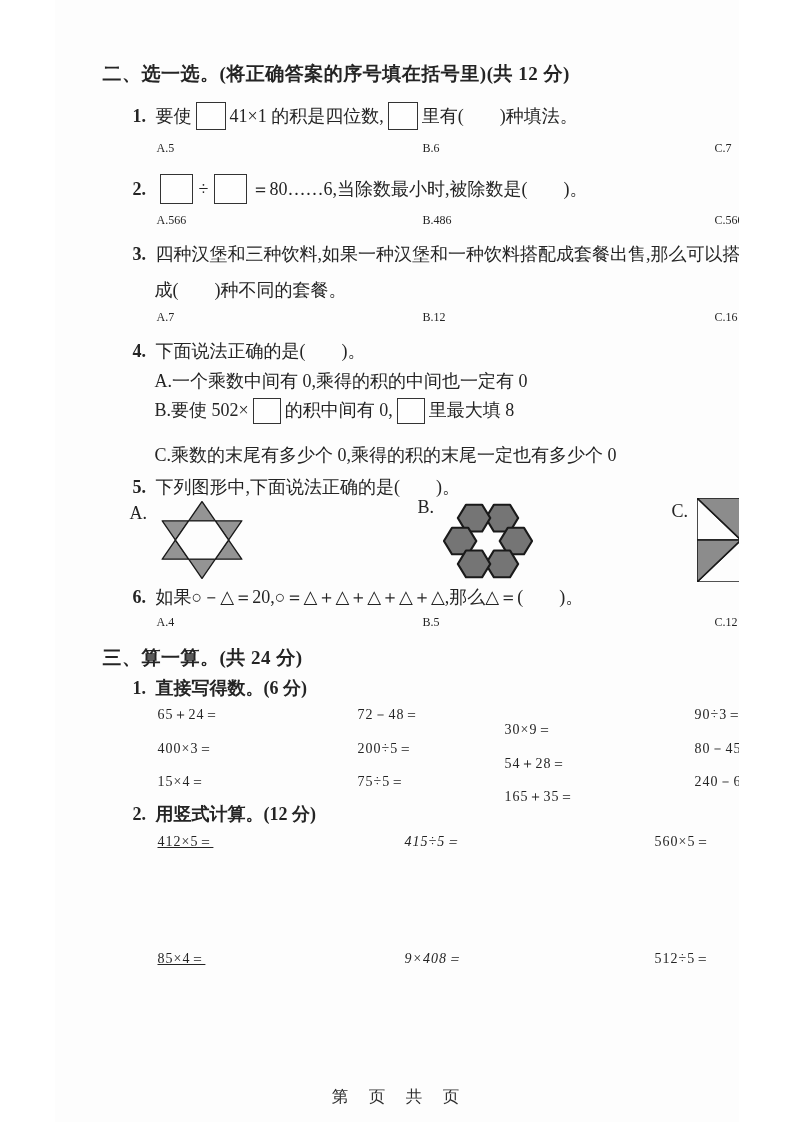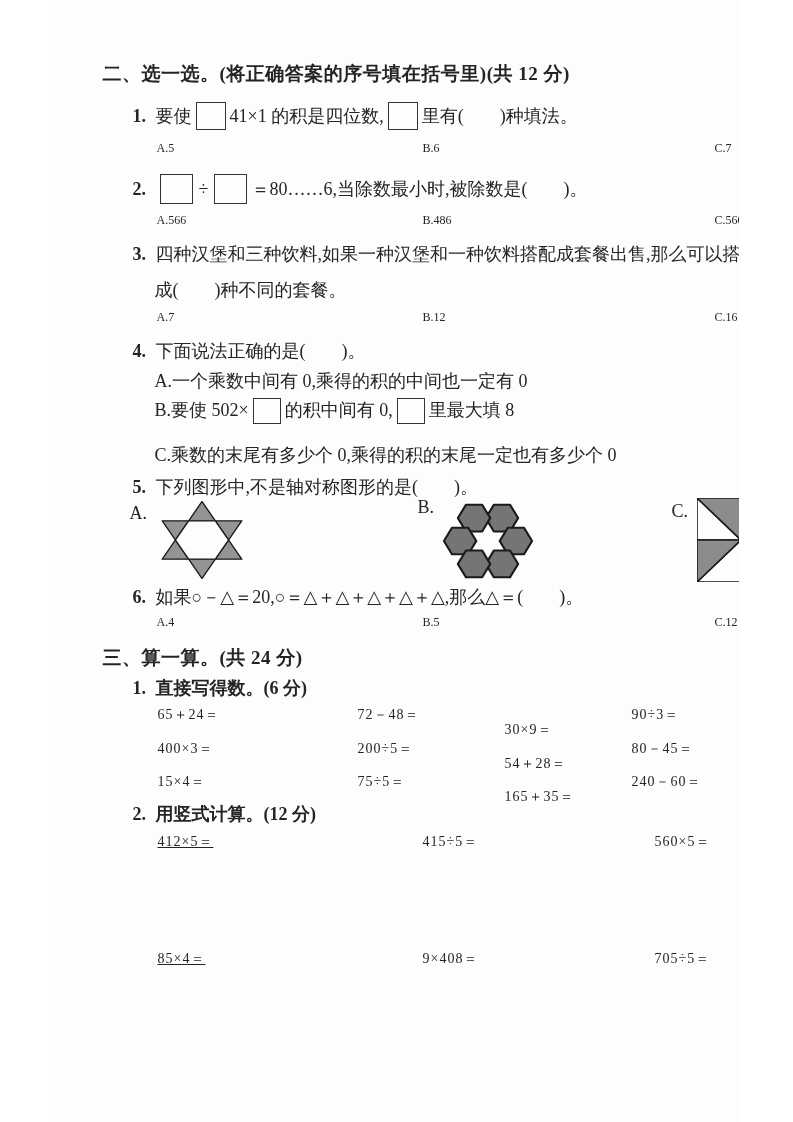--- a/index.html
+++ b/index.html
@@ -17,22 +17,22 @@
   .qnum { font-weight:bold; display:inline-block; width:23px; }
   .blankbox {
     display:inline-block; width:30px; height:28px; background:#fefefe;
     border:1.7px solid #333; vertical-align:-8px; margin:0 4px;
   }
   .blankbox.big { width:33px; height:30px; vertical-align:-9px; }
   .blankbox.sm { width:28px; height:26px; }
   .opt { position:absolute; font-size:12px; }
   .opt.a { left:102px; } .opt.b { left:368px; } .opt.c { left:620px;margin-left:40px; }
   .cell { position:absolute; font-size:14px; letter-spacing:1px; }
-  .cell.c1 { left:103px; } .cell.c2 { left:267px;margin-left:36px; } .cell.c3 { left:450px;margin-top:15px; } .cell.c4 { left:577px; }
-  .cell.v1 { left:103px;text-decoration:underline; } .cell.v2 { left:368px; } .cell.v3 { left:600px; }
+  .cell.c1 { left:103px; } .cell.c2 { left:267px;margin-left:36px; } .cell.c3 { left:450px;margin-top:15px; } .cell.c4 { left:640px; }
+  .cell.v1 { left:103px;text-decoration:underline; } .cell.v2 { left:350px;font-style:italic; } .cell.v3 { left:600px; }
   .divsign { margin:0 2px; }
   .fig { position:absolute; display:flex; align-items:flex-start; gap:9px; }
   .figlabel { font-size:18px; line-height:1.1; padding-top:4px; }
   .footer {
     position:absolute; left:0; width:100%; text-align:center;
     font-family:"Liberation Sans","DejaVu Sans",sans-serif;
     font-size:16.5px; color:#2e2e2e; letter-spacing:2px;
   }
   svg { display:block; }
 </style>
@@ -80,21 +80,21 @@
     <span>A.一个乘数中间有 0,乘得的积的中间也一定有 0</span>
   </div>
   <div class="row indent2" style="top:398px">
     <span>B.要使 502×</span><span class="blankbox sm"></span><span>的积中间有 0,</span><span class="blankbox sm"></span><span>里最大填 8</span>
   </div>
   <div class="row indent2" style="top:444px">
     <span>C.乘数的末尾有多少个 0,乘得的积的末尾一定也有多少个 0</span>
   </div>
 
   <div class="row indent" style="top:476px">
-    <span class="qnum">5.</span><span>下列图形中,不是轴对称图形的是(　　)。</span>
+    <span class="qnum">5.</span><span>下列图形中,下面说法正确的是(　　)。</span>
   </div>
 
   <div class="fig" style="left:75px; top:500px">
     <span class="figlabel">A.</span>
     <svg width="92" height="80" viewBox="0 0 100 104" preserveAspectRatio="none">
       <g stroke="#1a1a1a" stroke-width="1.6" stroke-linejoin="round">
         <polygon fill="#949494" points="50,2 35.6,27 64.4,27"></polygon>
         <polygon fill="#949494" points="93.3,27 64.4,27 78.9,52"></polygon>
         <polygon fill="#949494" points="93.3,77 78.9,52 64.4,77"></polygon>
         <polygon fill="#949494" points="50,102 64.4,77 35.6,77"></polygon>
@@ -174,17 +174,18 @@
   </div>
 
   <div class="row" style="top:833px">
     <span class="cell v1">412×5＝</span>
     <span class="cell v2">415÷5＝</span>
     <span class="cell v3">560×5＝</span>
   </div>
   <div class="row" style="top:950px">
     <span class="cell v1">85×4＝</span>
     <span class="cell v2">9×408＝</span>
-    <span class="cell v3">705÷5＝</span>
+    <span class="cell v3">512÷5＝</span>
   </div>
 
+  <div class="footer" style="top:1086px">第　页　共　页</div>
 
 </div>
 
 </body></html>

